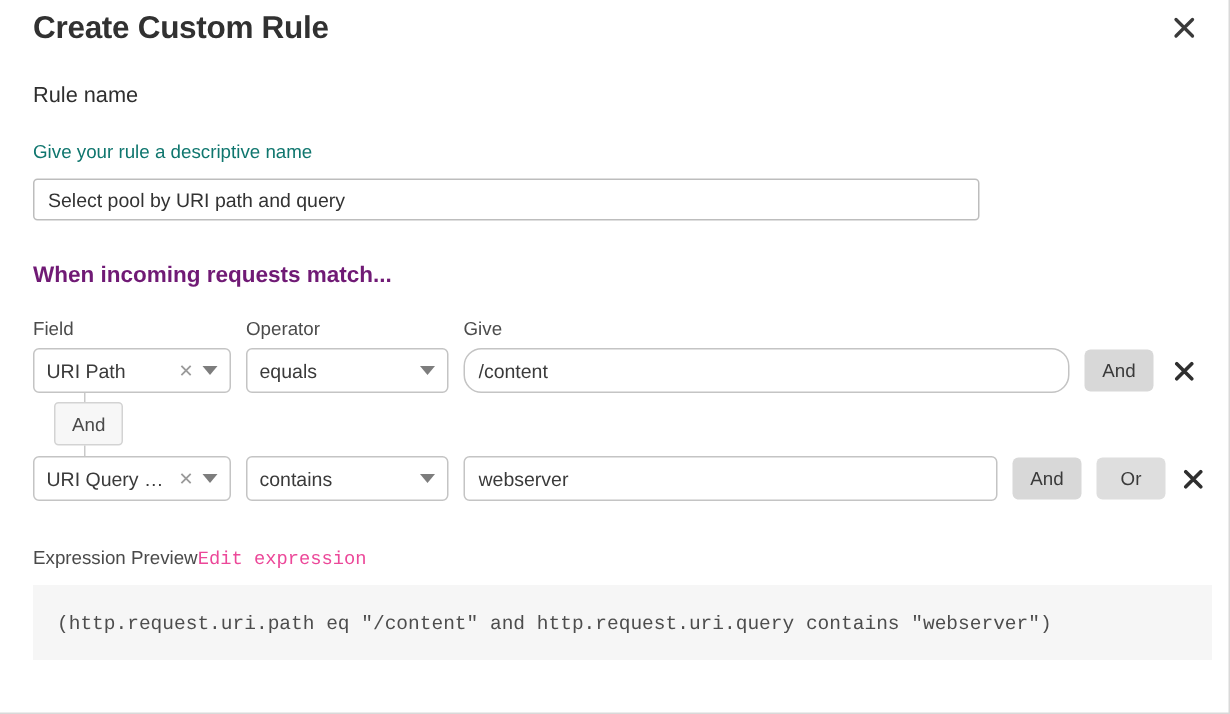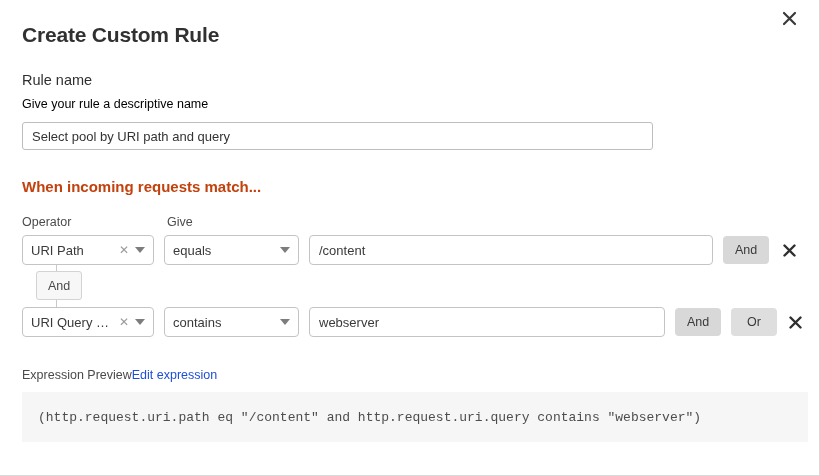--- a/index.html
+++ b/index.html
@@ -22,21 +22,21 @@
     box-sizing: border-box;
     background: #ffffff;
     border-right: 1px solid #d9d9d9;
     border-bottom: 1px solid #d9d9d9;
     padding: 0 22px;
   }
 
   
   .dlg-header {
     position: relative;
-    padding-top: 20px;
+    padding-top: 4px;
     height: 42px;
   }
   .dlg-title {
     font-size: 21px;
     font-weight: bold;
     letter-spacing: -0.2px;
     color: #313131;
     line-height: 30px;
   }
   .close-btn {
@@ -54,22 +54,22 @@
 
   
   .section-label {
     font-size: 14.5px;
     color: #2f2f2f;
     margin-top: 8px;
     line-height: 20px;
   }
   .section-help {
     font-size: 12.5px;
-    color: #000000;
-    margin-top: 6px;
+    color: #0f766e;
+    margin-top: 19px;
     line-height: 17px;
   }
   .rule-name-input {
     display: block;
     box-sizing: border-box;
     width: 631px;
     height: 28px;
     margin-top: 9px;
     padding: 0 9px;
     font-family: "Liberation Sans", sans-serif;
@@ -78,21 +78,21 @@
     background: #ffffff;
     border: 1px solid #bdbdbd;
     border-radius: 3px;
     outline: none;
   }
 
   
   .match-heading {
     font-size: 15px;
     font-weight: bold;
-    color: #c2410c;
+    color: #701a75;
     margin-top: 26px;
     line-height: 21px;
   }
 
   .col-headers {
     display: flex;
     margin-top: 17px;
     font-size: 12.5px;
     color: #4b4b4b;
     line-height: 17px;
@@ -164,21 +164,21 @@
     flex: 0 0 135px;
     justify-content: space-between;
     cursor: pointer;
   }
 
   .value-input {
     flex: 1 1 auto;
     padding: 0 9px;
     outline: none;
   }
-  .value-input-wide  { width: 404px; flex: 0 0 404px; }
+  .value-input-wide  { width: 404px; flex: 0 0 404px; border-radius: 12px; }
   .value-input-short { width: 356px; flex: 0 0 356px; }
 
   
   .logic-btn {
     box-sizing: border-box;
     height: 28px;
     min-width: 46px;
     padding: 0 12px;
     background: #d8d8d8;
     border: none;
@@ -241,23 +241,24 @@
     align-items: baseline;
     justify-content: flex-start;
   }
   .expr-title {
     font-size: 12.5px;
     color: #4a4a4a;
     line-height: 17px;
   }
   .expr-edit {
     font-size: 12.5px;
-    color: #1d4ed8;
+    color: #ec4899;
     cursor: pointer;
     line-height: 17px;
+    font-family: Liberation Mono, monospace;
   }
   .expr-box {
     box-sizing: border-box;
     margin-top: 8px;
     width: 786px;
     height: 50px;
     background: #f6f6f6;
     display: flex;
     align-items: center;
     padding: 0 16px;
@@ -283,20 +284,21 @@
     </div>
   </div>
 
   <div class="section-label">Rule name</div>
   <div class="section-help">Give your rule a descriptive name</div>
   <input class="rule-name-input" type="text" value="Select pool by URI path and query" placeholder="Rule name" style="">
 
   <div class="match-heading">When incoming requests match...</div>
 
   <div class="col-headers">
+    <div class="ch-field">Field</div>
     <div class="ch-operator">Operator</div>
     <div class="ch-value">Give</div>
   </div>
 
   <div class="rows">
 
     <div class="cond-row">
       <div class="ctrl field-select">
         <span class="fs-label">URI Path</span>
         <span class="fs-icons">

